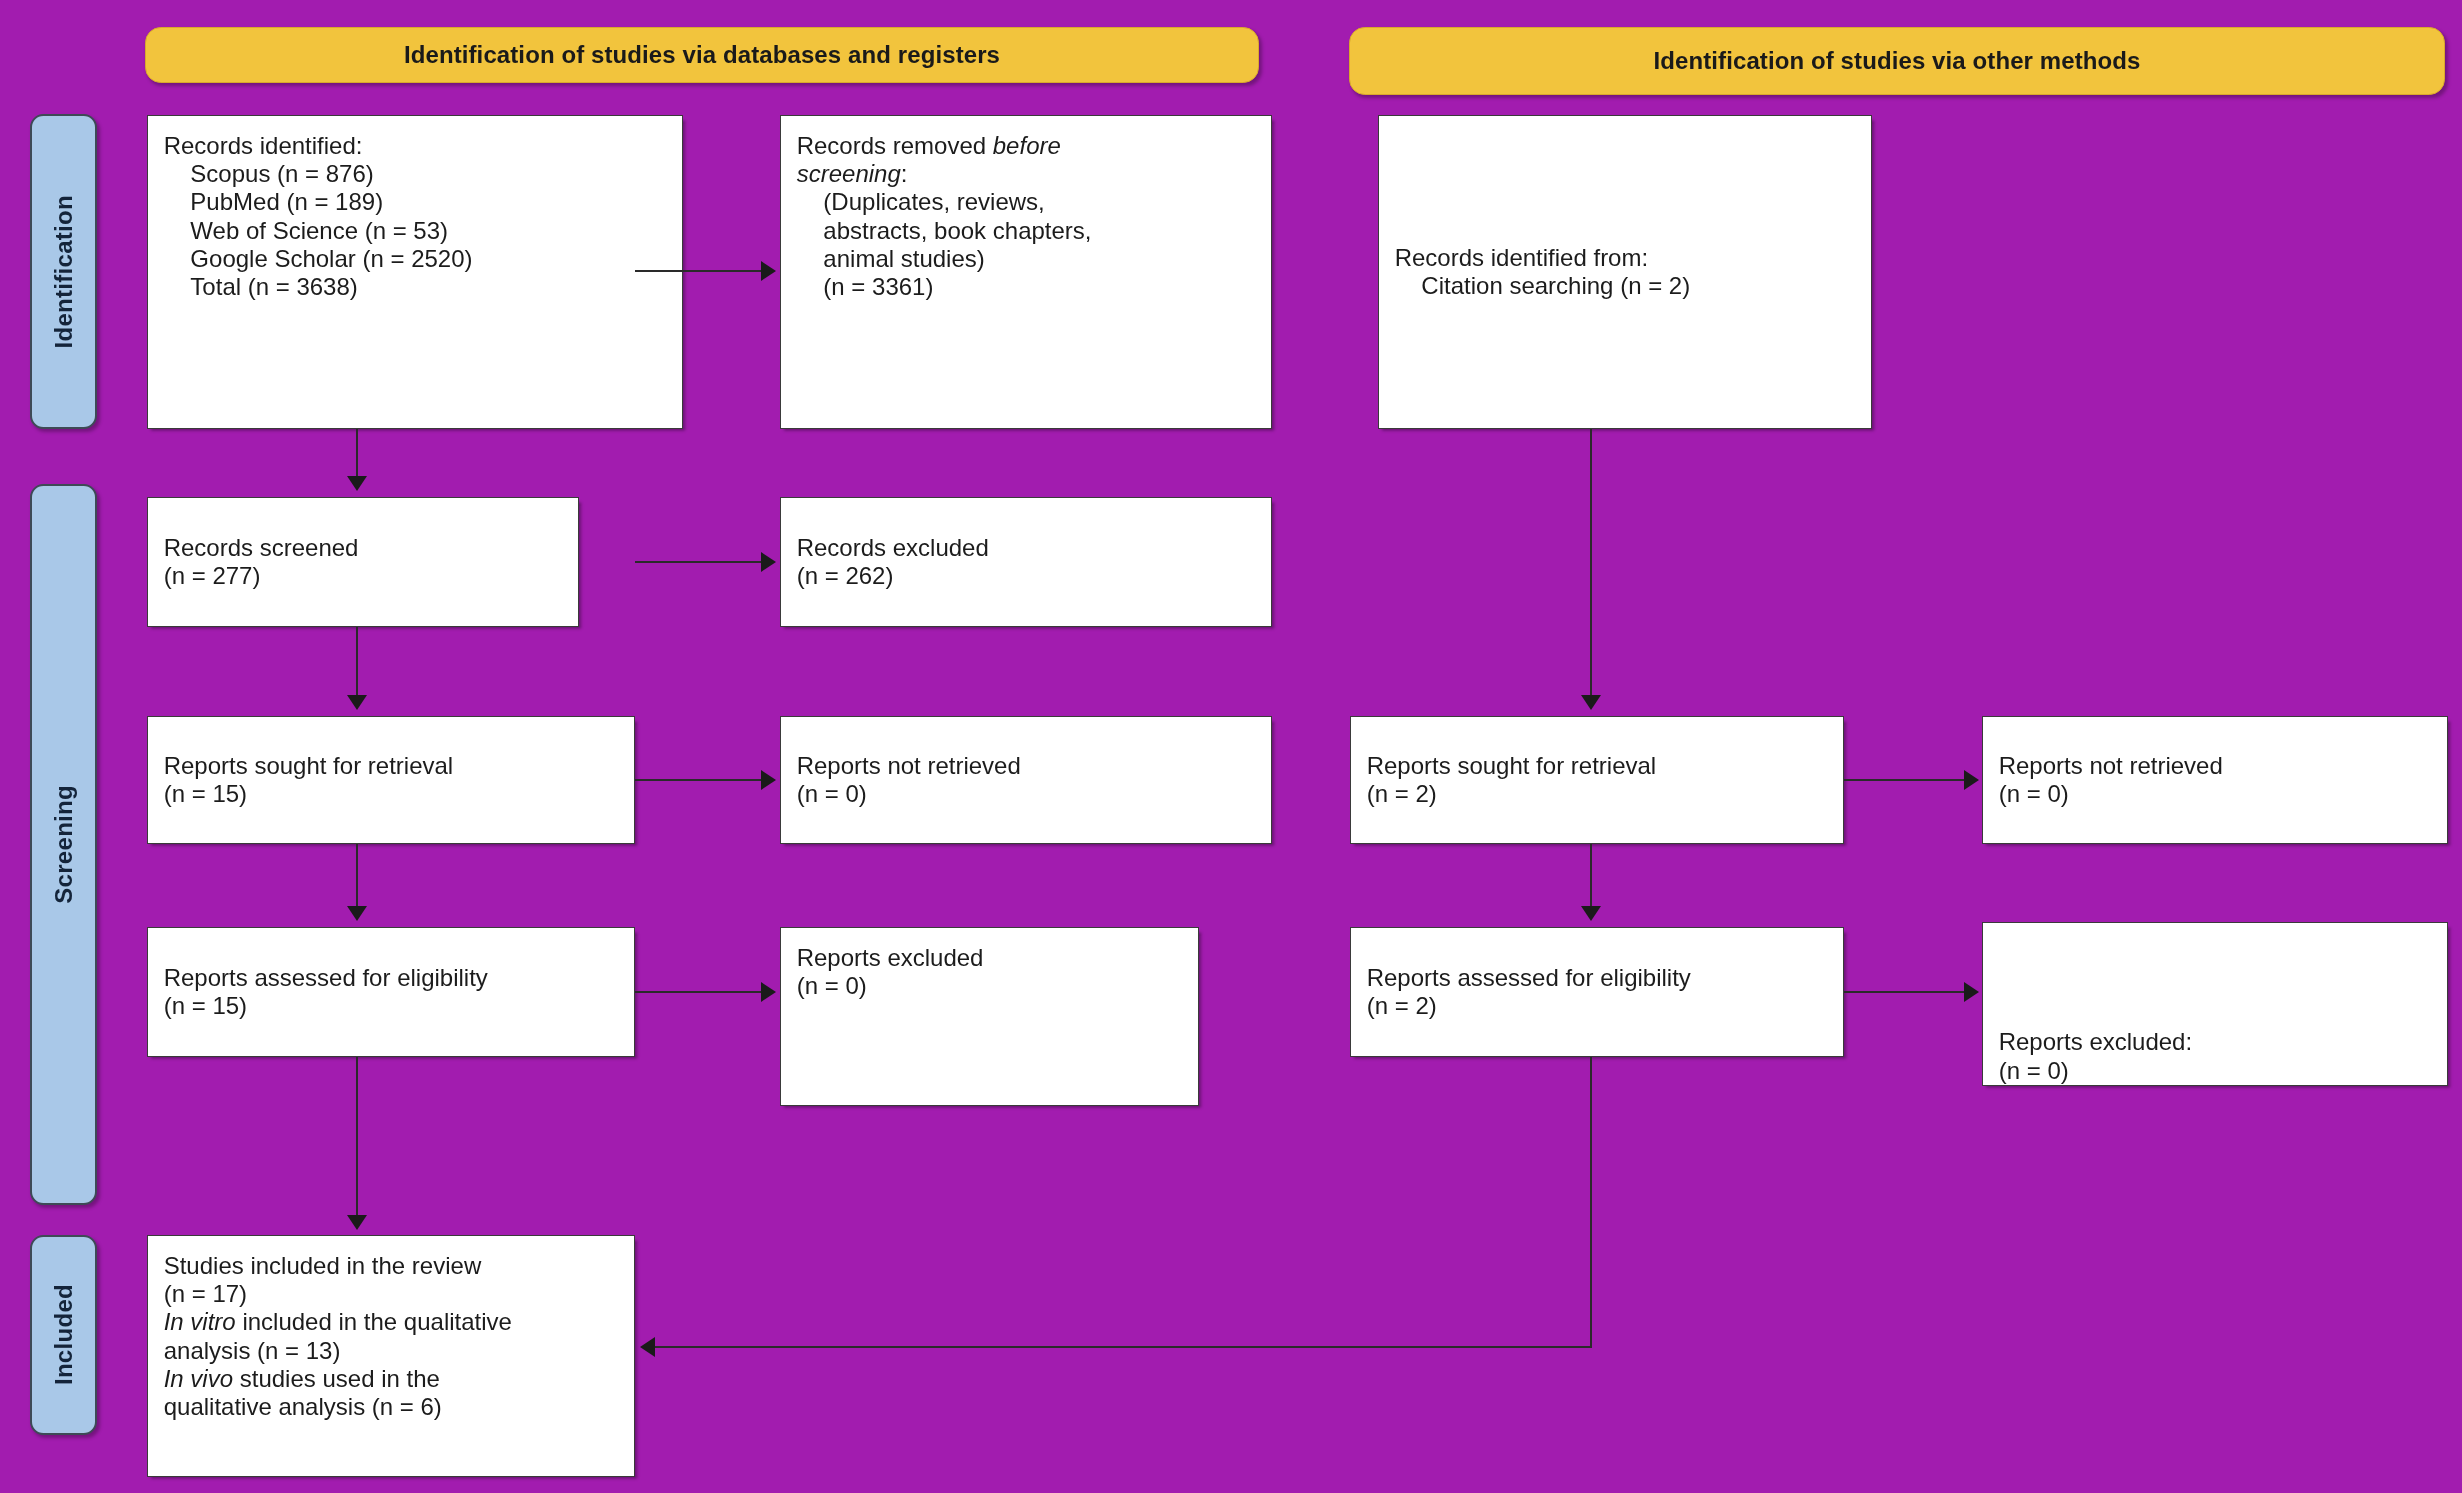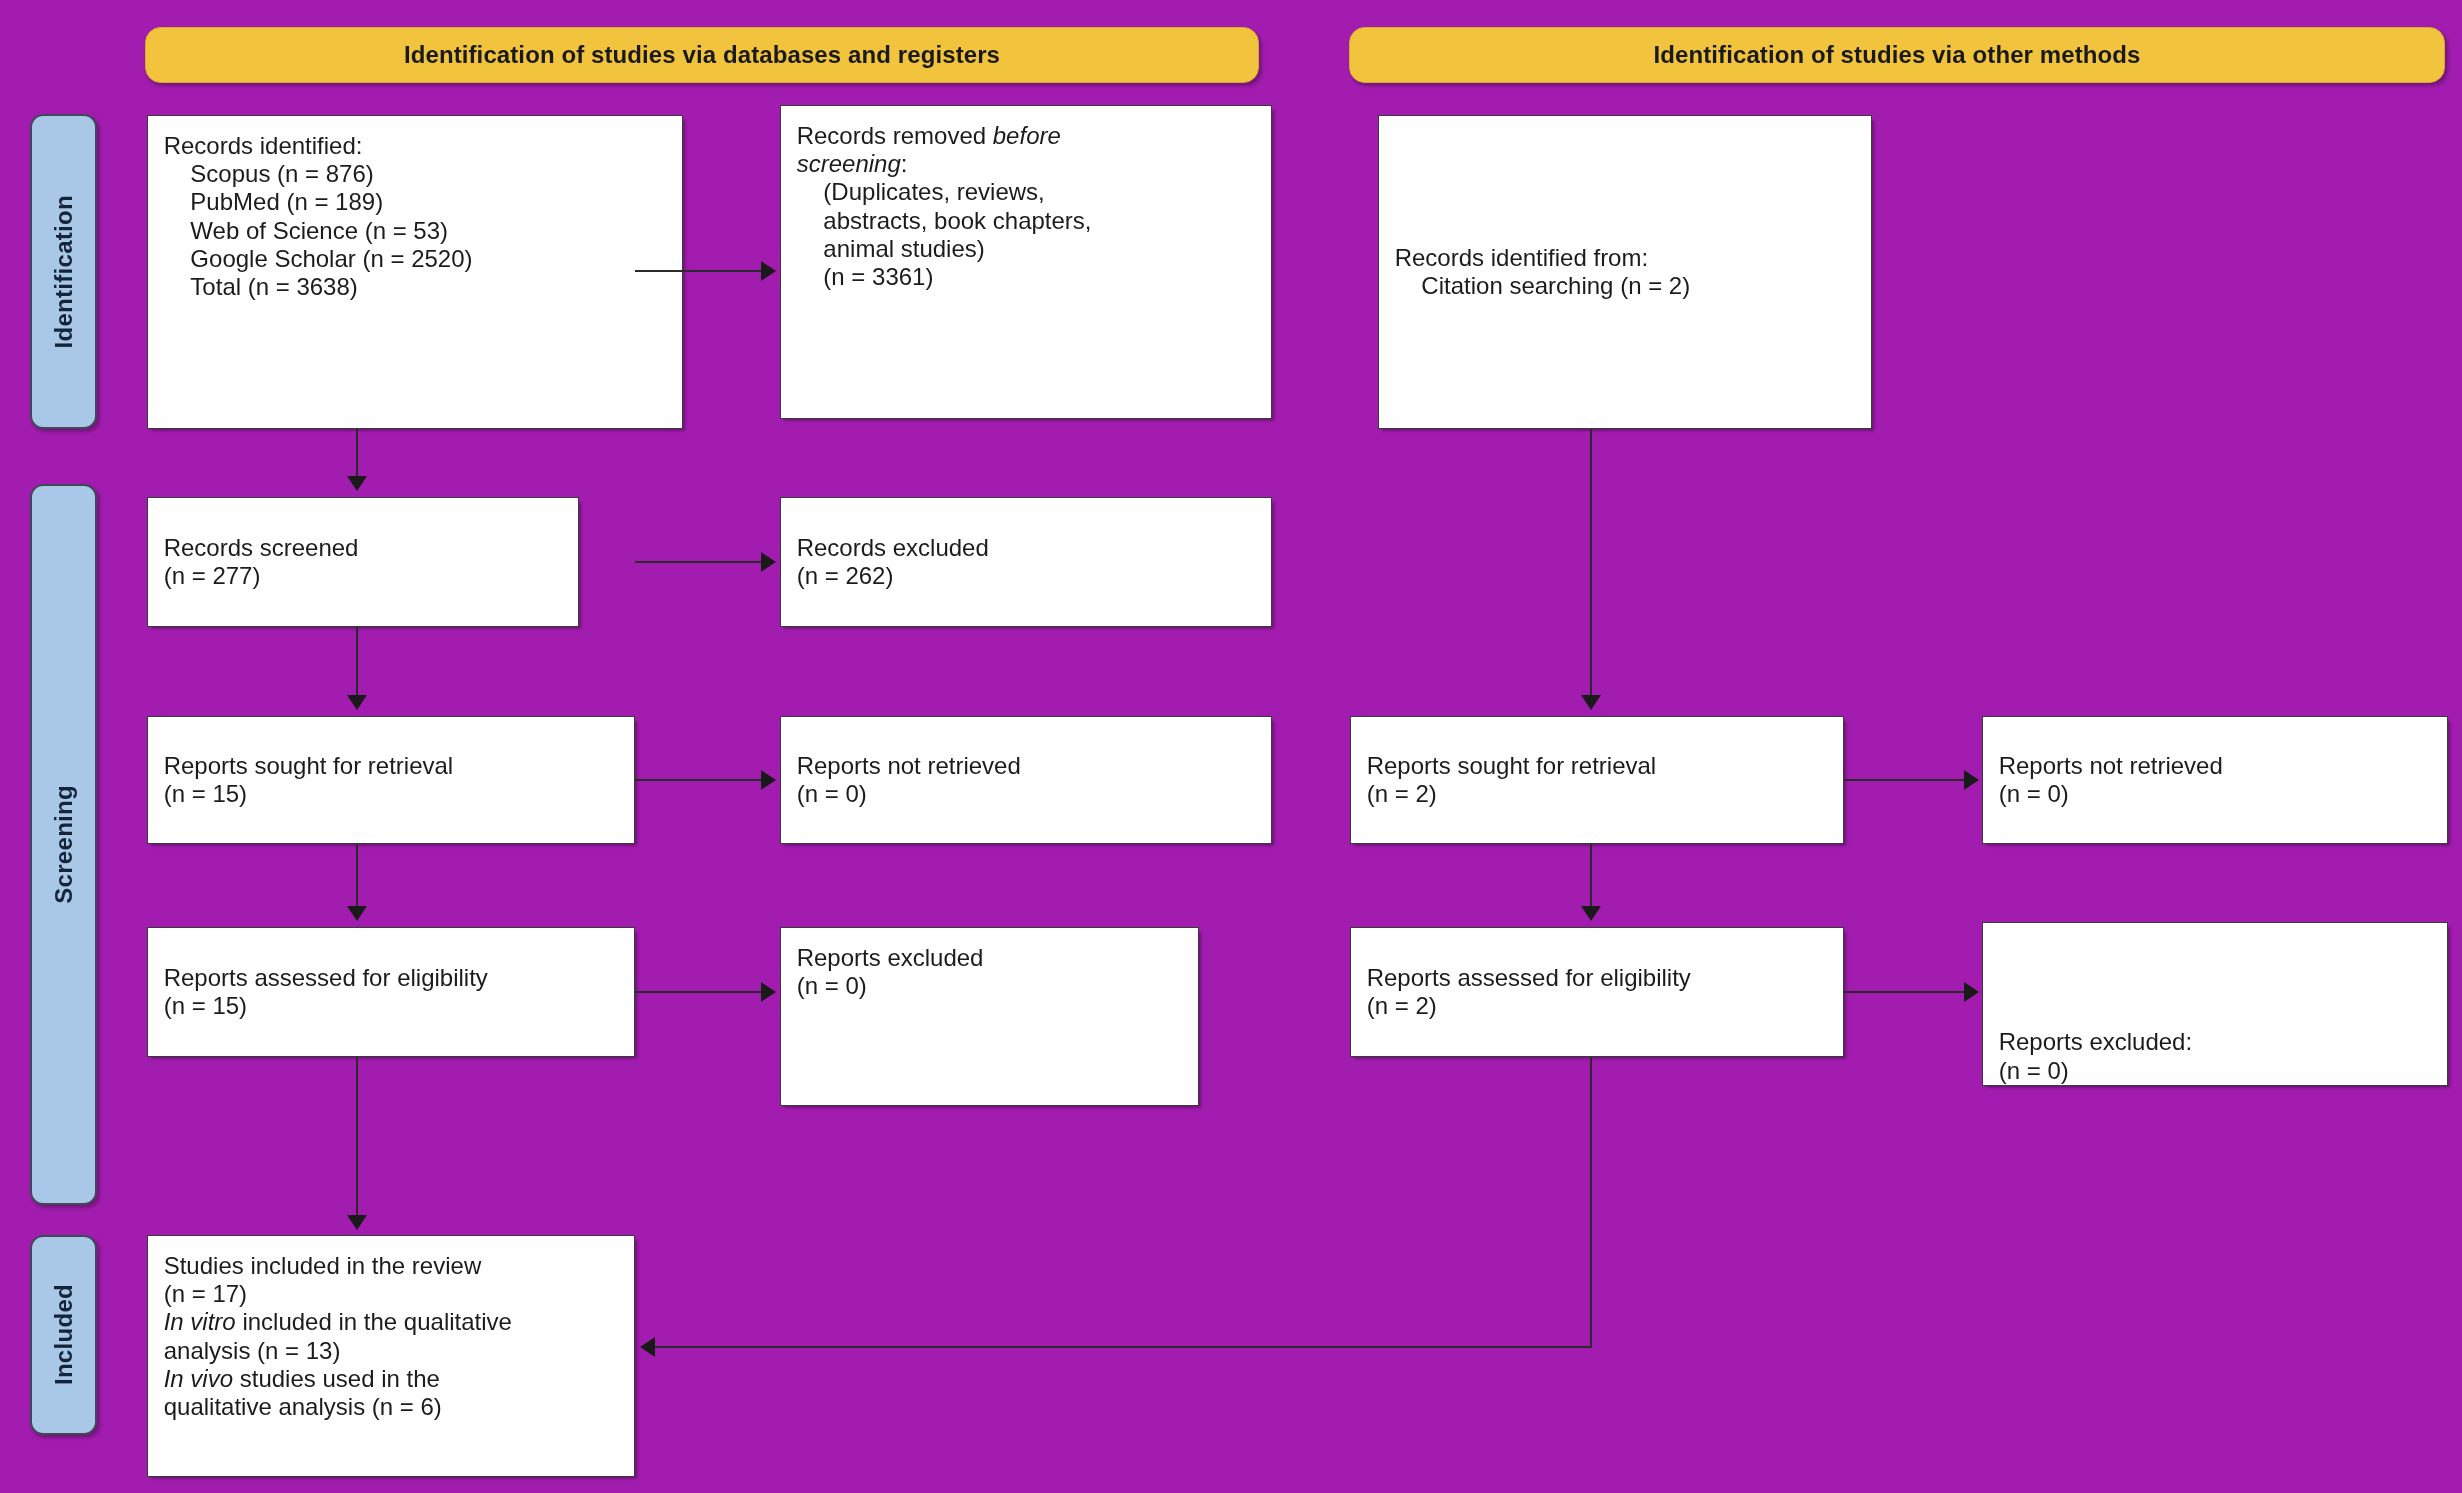--- a/index.html
+++ b/index.html
@@ -114,21 +114,21 @@
 </style>
 </head>
 <body>
 
 <div id="stage">
 
   <div class="banner" style="left:145px; top:27px; width:1114px; height:56px;">
     <span class="banner-label">Identification of studies via databases and registers</span>
   </div>
 
-  <div class="banner" style="left:1349px; top:27px; width:1096px; height:56px;align-items:center;">
+  <div class="banner" style="left:1349px; top:27px; width:1096px; height:68px;align-items:center;">
     <span class="banner-label">Identification of studies via other methods</span>
   </div>
 
   <div class="phase" style="left:30px; top:114px; width:67px; height:315px;">
     <span class="phase-label">Identification</span>
   </div>
 
   <div class="phase" style="left:30px; top:484px; width:67px; height:721px;">
     <span class="phase-label">Screening</span>
   </div>
@@ -158,21 +158,21 @@
 
   <div class="box" style="left:147px; top:927px; width:488px; height:130px;">
     <div class="box-text">Reports assessed for eligibility
 (n = 15)</div>
   </div>
 
   <div class="box top-aligned" style="left:147px; top:1235px; width:488px; height:242px;">
     <div class="box-text"><span>Studies included in the review</span><br><span>(n = 17)</span><br><em>In vitro</em><span> included in the qualitative</span><br><span>analysis (n = 13)</span><br><em>In vivo</em><span> studies used in the</span><br><span>qualitative analysis (n = 6)</span></div>
   </div>
 
-  <div class="box top-aligned" style="left:780px; top:105px; width:492px; height:314px;">
+  <div class="box top-aligned" style="left:780px; top:115px; width:492px; height:314px;">
     <div class="box-text"><span>Records removed </span><em>before</em><br><em>screening</em><span>:</span><span>
     (Duplicates, reviews,
     abstracts, book chapters,
     animal studies)
     (n = 3361)</span></div>
   </div>
 
   <div class="box" style="left:780px; top:497px; width:492px; height:130px;">
     <div class="box-text">Records excluded
 (n = 262)</div>

